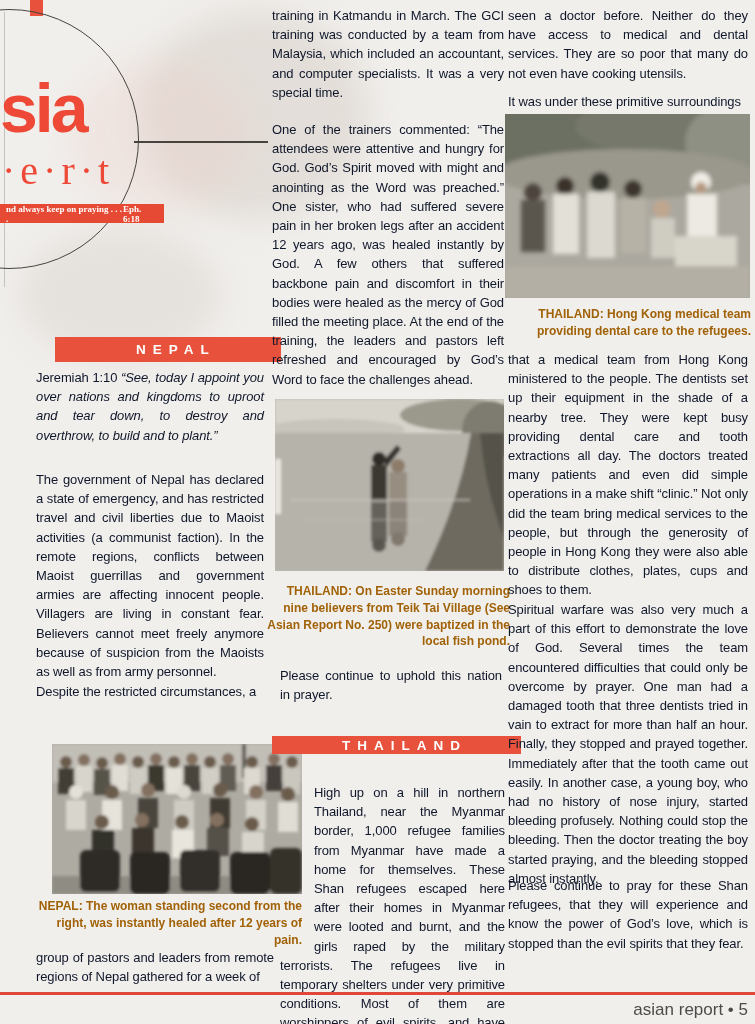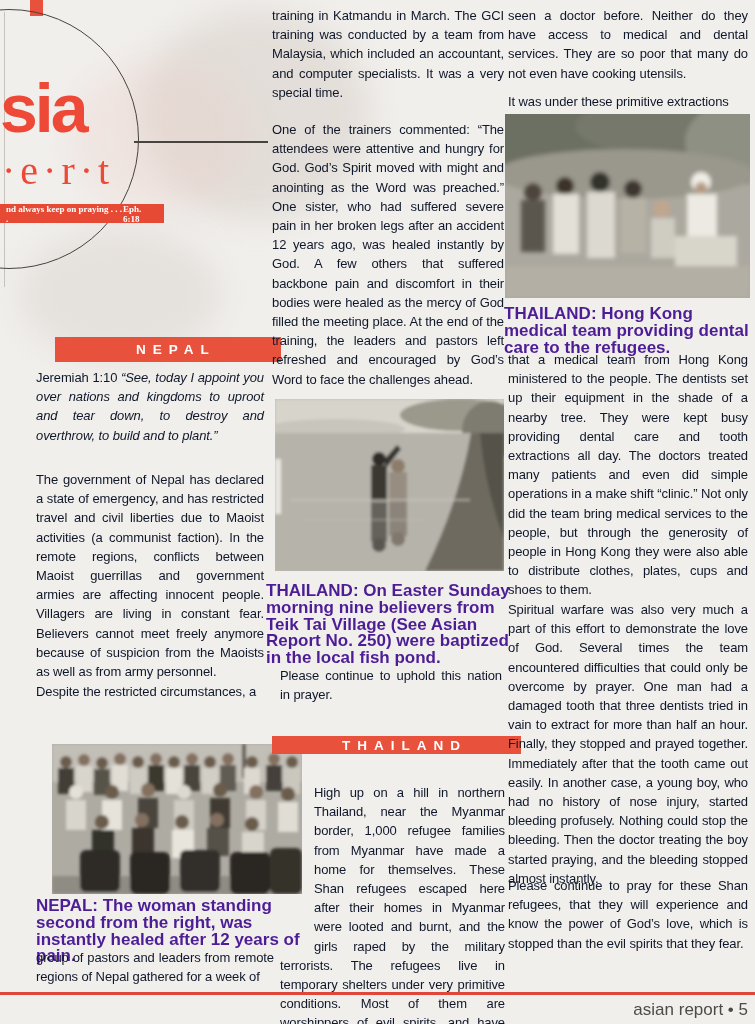--- a/index.html
+++ b/index.html
@@ -1,21 +1,21 @@
 <!DOCTYPE html>
 <html><head>
 <meta charset="utf-8">
 <style>
   html,body{margin:0;padding:0}
   body{width:755px;height:1024px;position:relative;background:#f1efec;
        font-family:"Liberation Sans",sans-serif;overflow:hidden;color:#4b4a47}
   .para{position:absolute;color:#0f172a;font-size:13px;line-height:19.2px;
         text-align:justify;letter-spacing:-0.1px}
-  .caption{position:absolute;color:#4c1d95;font-weight:bold;font-size:17px;
-           line-height:16.8px;text-align:left}
+  .caption{position:absolute;color:#a16207;font-weight:bold;font-size:12px;
+           line-height:16.8px;text-align:right}
   .secbar{position:absolute;background:#e8513c;color:#ffffff;font-weight:bold;
           font-size:13.5px;letter-spacing:7px;padding-left:16px;
           display:flex;align-items:center;justify-content:center}
   .photo{position:absolute;overflow:hidden;background:#b0ada5}
   .photo svg{display:block;width:100%;height:100%}
   .blob{position:absolute;border-radius:50%;filter:blur(16px)}
   .scripture{font-size:13px;line-height:19.2px;text-align:justify}
   .scripture .quote{font-style:italic}
   .wrapspacer{float:left;width:34px;height:172px}
   .circle{position:absolute;left:-121px;top:9px;width:258px;height:258px;
@@ -196,21 +196,21 @@
   <span>THAILAND</span>
 </div>
 
 <div class="para" style="left:280px;top:783px;width:225px">
   <span class="wrapspacer"></span>
   <span>High up on a hill in northern Thailand, near the Myanmar border, 1,000 refugee families from Myanmar have made a home for themselves. These Shan refugees escaped here after their homes in Myanmar were looted and burnt, and the girls raped by the military terrorists. The refugees live in temporary shelters under very primitive conditions. Most of them are worshippers of evil spirits, and have never</span>
 </div>
 
 <div class="para" style="left:508px;top:6px;width:240px">seen a doctor before. Neither do they have access to medical and dental services. They are so poor that many do not even have cooking utensils.</div>
 
-<div class="para" style="left:508px;top:92px;width:240px">It was under these primitive extractions</div>
+<div class="para" style="left:508px;top:92px;width:240px">It was under these primitive surroundings</div>
 
 <div class="photo" style="left:505px;top:114px;width:245px;height:184px">
   <svg viewBox="0 0 245 184" preserveAspectRatio="none">
     <defs>
         <filter id="b1">
           <feGaussianBlur stdDeviation="2.2"></feGaussianBlur>
         </filter>
       </defs>
     <rect width="245" height="184" fill="#aba89f"></rect>
     <g filter="url(#b1)">

